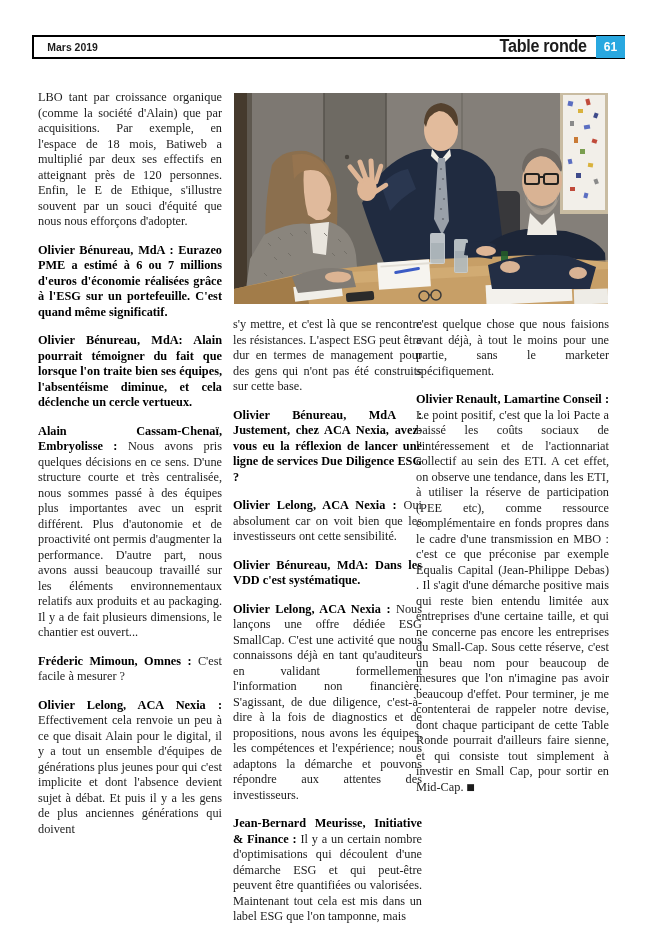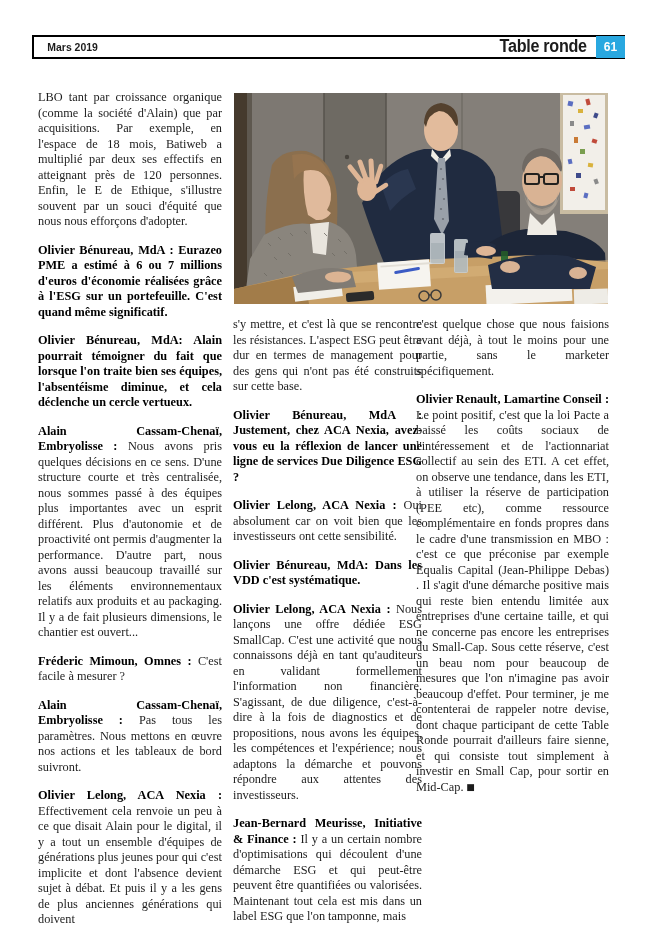--- a/index.html
+++ b/index.html
@@ -189,21 +189,20 @@
       <ellipse cx="344" cy="180" rx="9" ry="6" fill="#d9b394"></ellipse>
     </svg>
   </div>
 
   <div class="col col-1">
       <p><span>LBO tant par croissance organique (comme la société d'Alain) que par acquisitions. Par exemple, en l'espace de 18 mois, Batiweb a multiplié par deux ses effectifs en atteignant près de 120 personnes. Enfin, le E de Ethique, s'illustre souvent par un souci d'équité que nous nous efforçons d'adopter.</span></p>
       <p><strong>Olivier Bénureau, MdA : </strong><span class="bold">Eurazeo PME a estimé à 6 ou 7 millions d'euros d'économie réalisées grâce à l'ESG sur un portefeuille. C'est quand même significatif.</span></p>
       <p><strong>Olivier Bénureau, MdA: </strong><span class="bold">Alain pourrait témoigner du fait que lorsque l'on traite bien ses équipes, l'absentéisme diminue, et cela déclenche un cercle vertueux.</span></p>
       <p><strong>Alain Cassam-Chenaï, Embryolisse : </strong><span>Nous avons pris quelques décisions en ce sens. D'une structure courte et très centralisée, nous sommes passé à des équipes plus importantes avec un esprit différent. Plus d'autonomie et de proactivité ont permis d'augmenter la performance. D'autre part, nous avons aussi beaucoup travaillé sur les éléments environnementaux relatifs aux produits et au packaging. Il y a de fait plusieurs dimensions, le chantier est ouvert...</span></p>
       <p><strong>Fréderic Mimoun, Omnes : </strong><span>C'est facile à mesurer ?</span></p>
-      <p><strong>Alain Cassam-Chenaï, Embryolisse : </strong><span>Pas tous les paramètres. Nous mettons en œuvre nos actions et les tableaux de bord suivront.</span></p>
       <p><strong>Olivier Lelong, ACA Nexia : </strong><span>Effectivement cela renvoie un peu à ce que disait Alain pour le digital, il y a tout un ensemble d'équipes de générations plus jeunes pour qui c'est implicite et dont l'absence devient sujet à débat. Et puis il y a les gens de plus anciennes générations qui doivent</span></p>
     </div>
   <div class="col col-2">
       <p><span>s'y mettre, et c'est là que se rencontre les résistances. L'aspect ESG peut être dur en termes de management pour des gens qui n'ont pas été construits sur cette base.</span></p>
       <p><strong>Olivier Bénureau, MdA : </strong><span class="bold">Justement, chez ACA Nexia, avez-vous eu la réflexion de lancer une ligne de services Due Diligence ESG ?</span></p>
       <p><strong>Olivier Lelong, ACA Nexia : </strong><span>Oui absolument car on voit bien que les investisseurs ont cette sensibilité.</span></p>
       <p><strong>Olivier Bénureau, MdA: </strong><span class="bold">Dans les VDD c'est systématique.</span></p>
       <p><strong>Olivier Lelong, ACA Nexia : </strong><span>Nous lançons une offre dédiée ESG SmallCap. C'est une activité que nous connaissons déjà en tant qu'auditeurs en validant formellement l'information non financière. S'agissant, de due diligence, c'est-à-dire à la fois de diagnostics et de propositions, nous avons les équipes, les compétences et l'expérience; nous adaptons la démarche et pouvons répondre aux attentes des investisseurs.</span></p>
       <p><strong>Jean-Bernard Meurisse, Initiative &amp; Finance : </strong><span>Il y a un certain nombre d'optimisations qui découlent d'une démarche ESG et qui peut-être peuvent être quantifiées ou valorisées. Maintenant tout cela est mis dans un label ESG que l'on tamponne, mais</span></p>
     </div>

